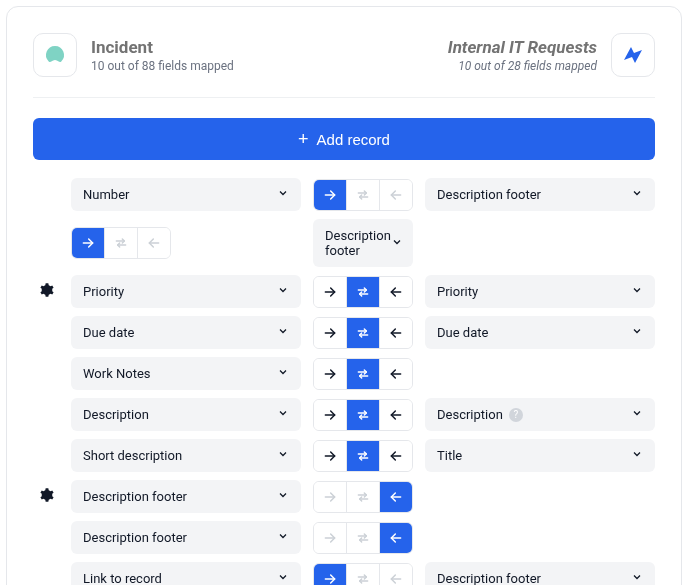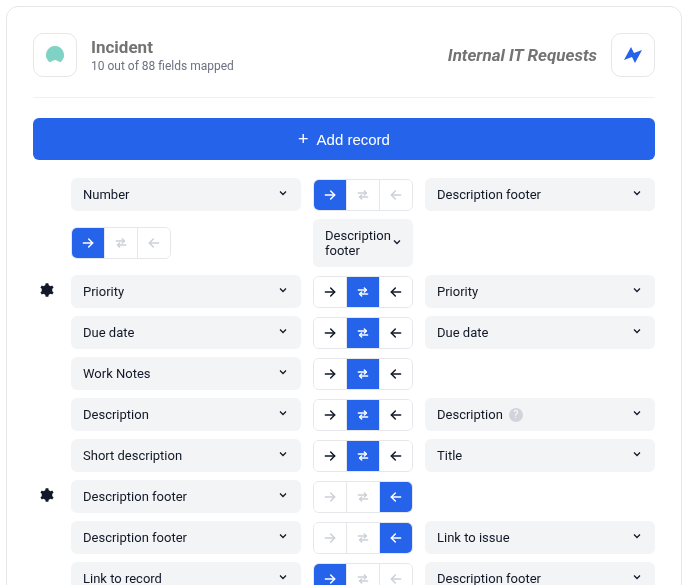--- a/index.html
+++ b/index.html
@@ -49,20 +49,21 @@
       </div>
     </div>
     <div class="header-side right">
       <div class="app-icon">
         <svg viewBox="0 0 24 24">
             <path d="M3 17 L10 4 L13 10 L21 7 L14 20 L11 14 Z" fill="#2563eb"></path>
           </svg>
       </div>
       <div class="titles">
         <h2>Internal IT Requests</h2>
+        <div class="sub">10 out of 28 fields mapped</div>
       </div>
     </div>
   </div>
 
   <button class="add-mapping">
     <span class="plus">+</span>
     <span>Add record</span>
   </button>
 
   <div class="rows" id="rows">
@@ -404,28 +405,20 @@
               <polyline points="10 12 7 15 10 18"></polyline>
             </svg>
           </div>
           <div class="dir-btn active">
             <svg viewBox="0 0 24 24" fill="none" stroke-width="2.2" stroke-linecap="round" stroke-linejoin="round">
               <line x1="19" y1="12" x2="5" y2="12"></line>
               <polyline points="11 6 5 12 11 18"></polyline>
             </svg>
           </div>
         </div>
-        <div class="field-select">
-          <span class="label">
-            <span>Link to issue</span>
-          </span>
-          <span class="chev"><svg viewBox="0 0 24 24" fill="none" stroke="currentColor" stroke-width="2.5">
-              <polyline points="6 9 12 15 18 9"></polyline>
-            </svg></span>
-        </div>
       </div>
       <div class="row">
         <div class="gear-slot"></div>
         <div class="field-select">
           <span class="label">
             <span>Link to record</span>
           </span>
           <span class="chev"><svg viewBox="0 0 24 24" fill="none" stroke="currentColor" stroke-width="2.5">
               <polyline points="6 9 12 15 18 9"></polyline>
             </svg></span>

